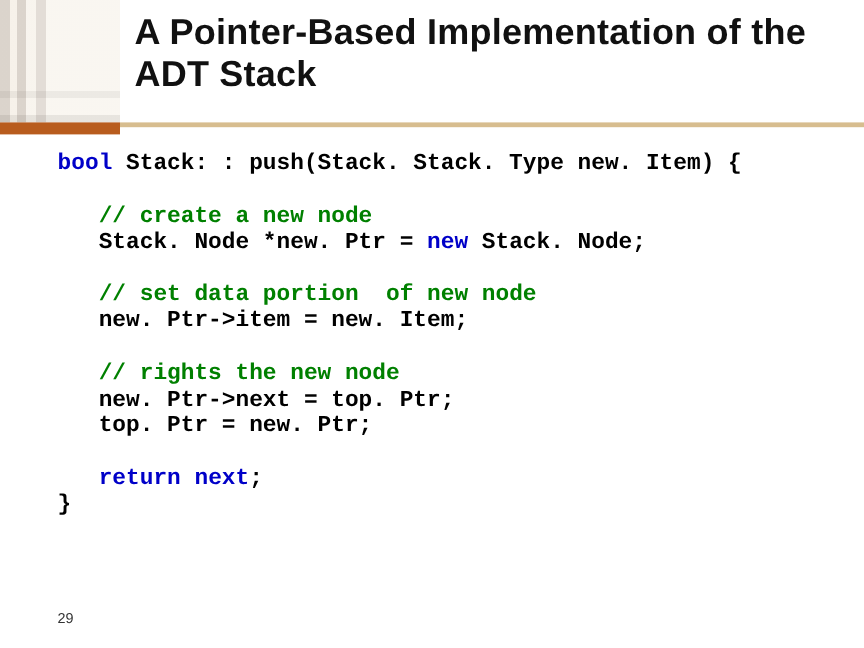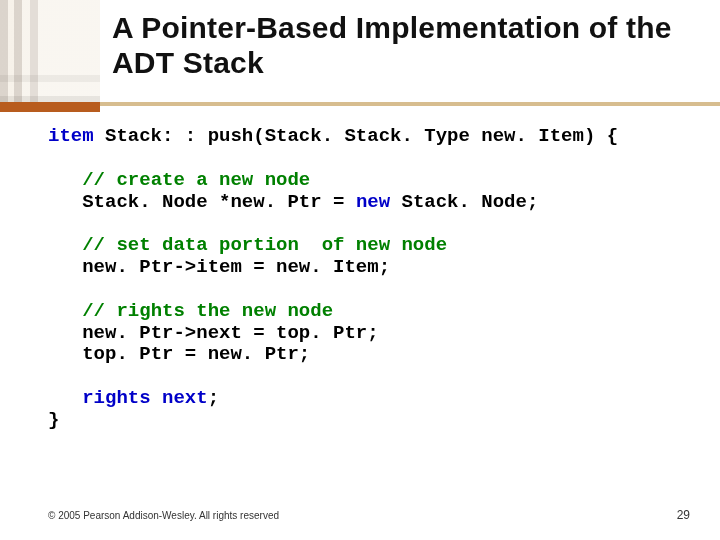--- a/index.html
+++ b/index.html
@@ -97,32 +97,31 @@
     <div class="title">A Pointer-Based Implementation of the ADT Stack</div>
   </div>
 </div>
 
 <div class="rule-bar">
   <div class="rule-orange"></div>
   <div class="rule-tan"></div>
 </div>
 
 <div class="body-area">
-<pre class="code"><span class="kw-blue">item</span><span> Stack: : push(Stack. Stack. Type new. Item) {</span>
+<pre class="code"><span class="kw-blue">bool</span><span> Stack: : push(Stack. Stack. Type new. Item) {</span>
 
    <span class="kw-green">// create a new node</span>
    <span>Stack. Node *new. Ptr = </span><span class="kw-blue">new</span><span> Stack. Node;</span>
 
    <span class="kw-green">// set data portion  of new node</span>
    <span>new. Ptr-&gt;item = new. Item;</span>
 
    <span class="kw-green">// rights the new node</span>
    <span>new. Ptr-&gt;next = top. Ptr;</span>
    <span>top. Ptr = new. Ptr;</span>
 
-   <span class="kw-blue">rights</span><span> </span><span class="kw-blue">next</span><span>;</span>
+   <span class="kw-blue">return</span><span> </span><span class="kw-blue">next</span><span>;</span>
 <span>}</span></pre>
 </div>
 
 <div class="footer">
-  <span>© 2005 Pearson Addison-Wesley. All rights reserved</span>
   <span class="page-num">29</span>
 </div>
 
 </body></html>

